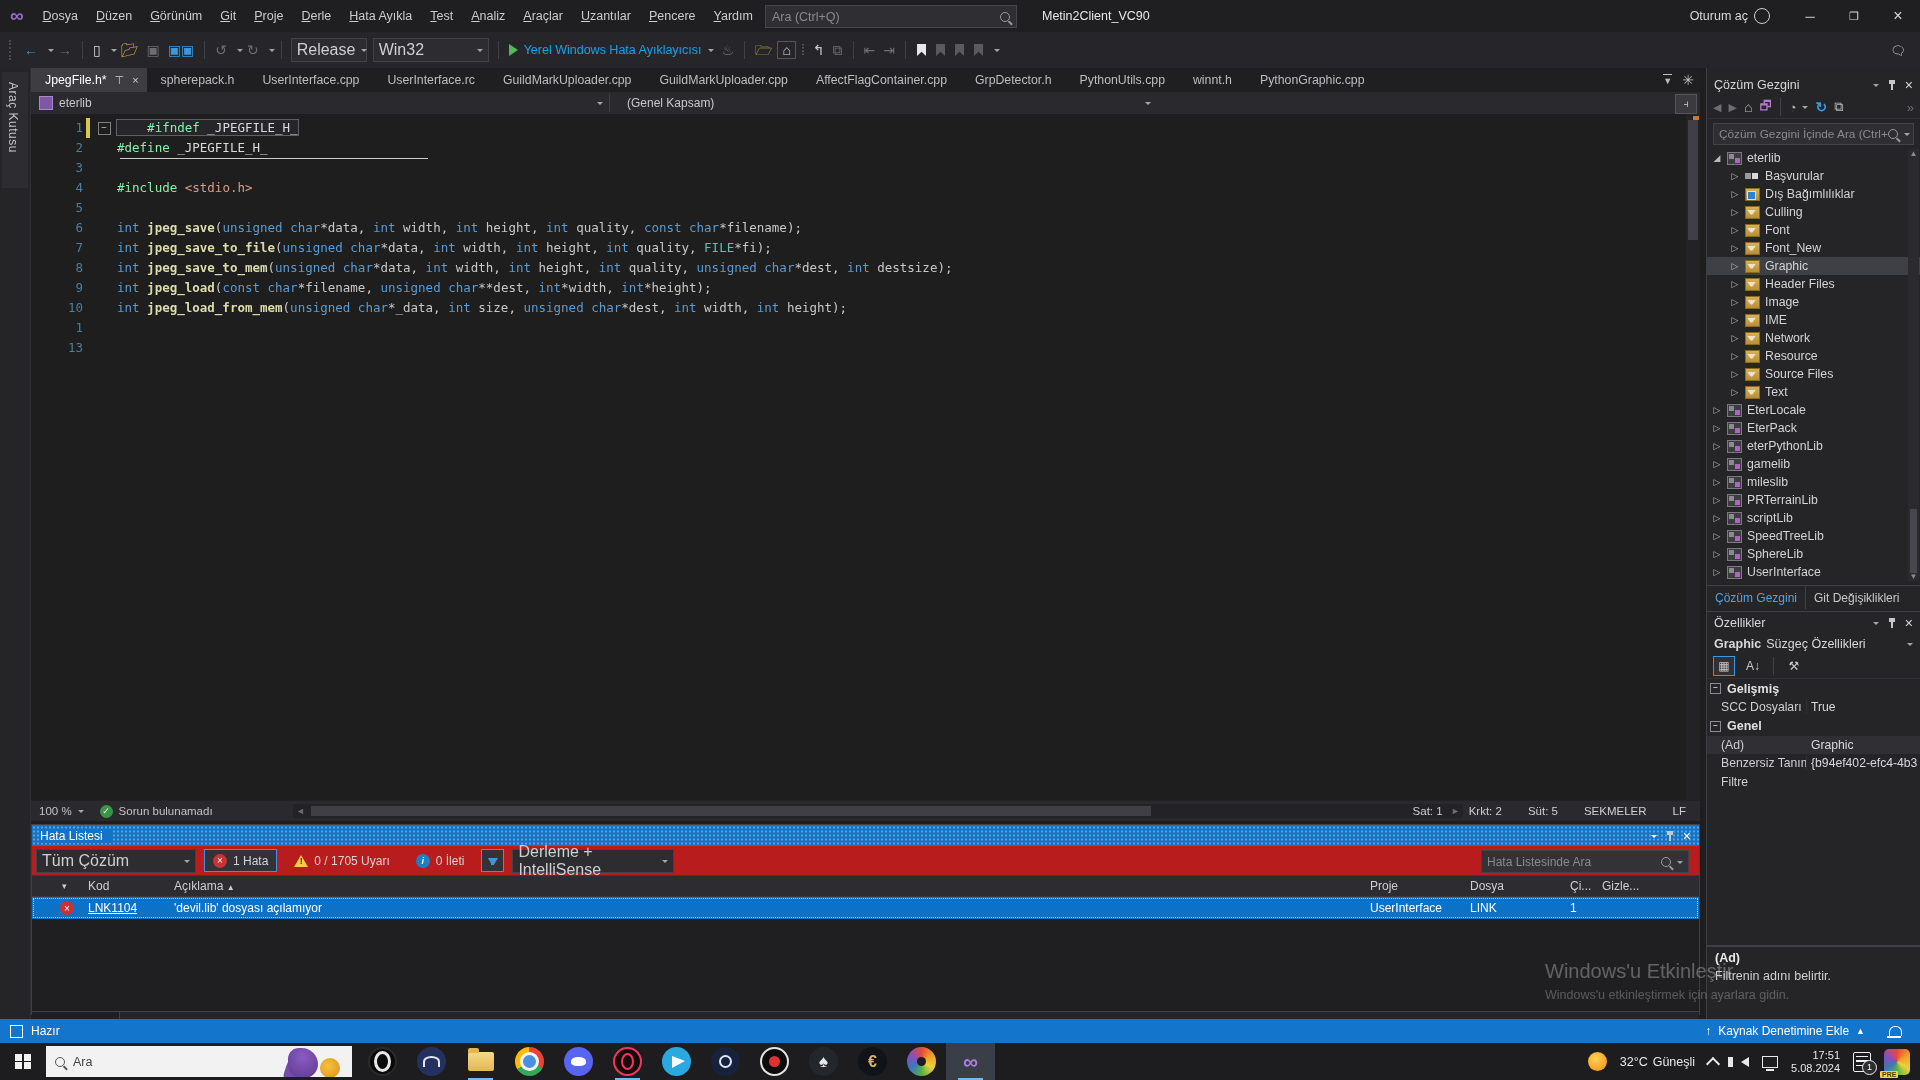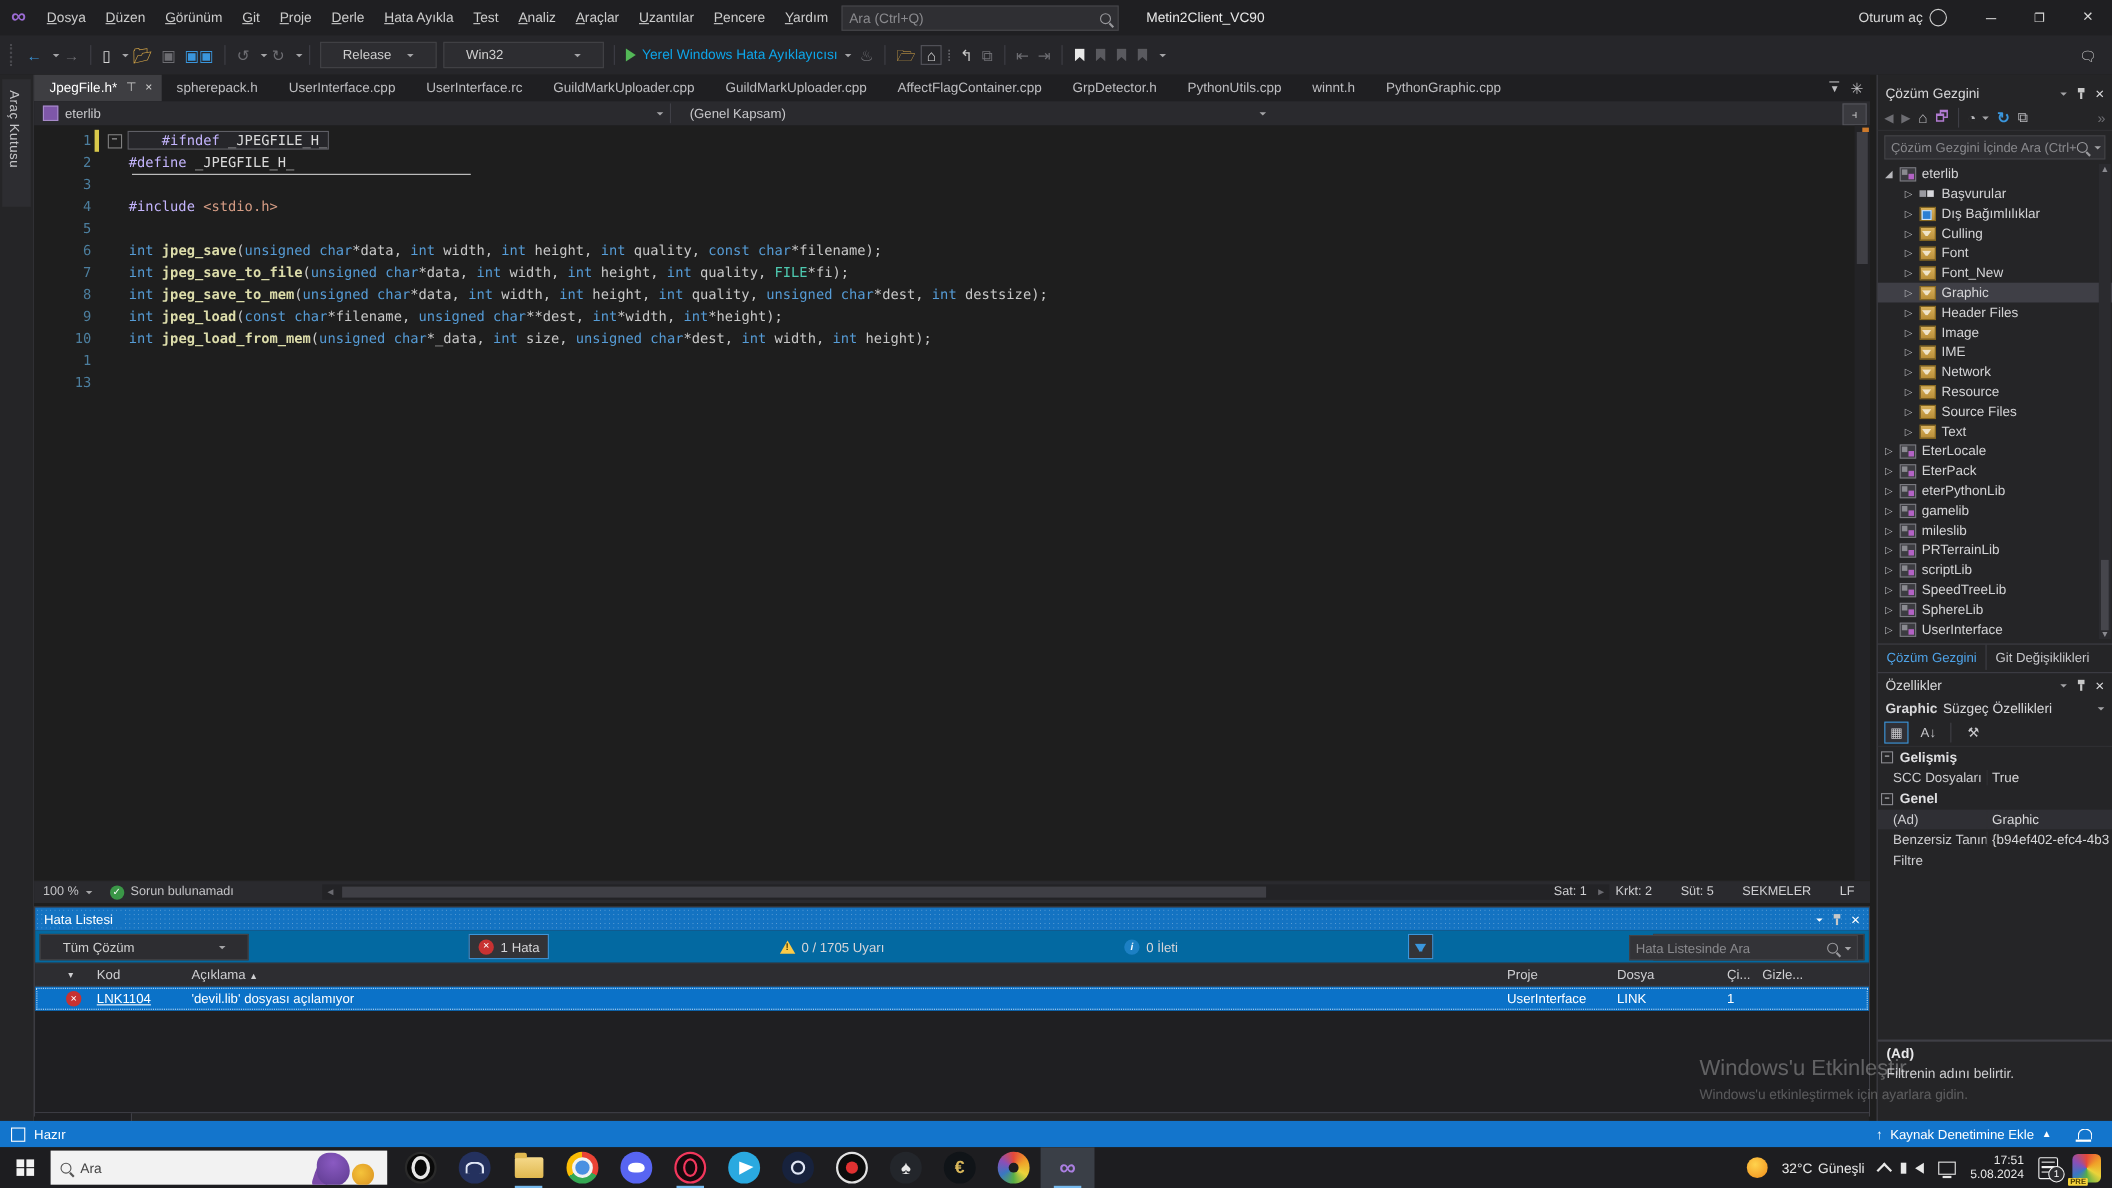--- a/index.html
+++ b/index.html
@@ -18,21 +18,21 @@
   .menu-item::first-letter{text-decoration:underline;}
   #qsearch{left:765px;top:5px;width:238px;height:21px;background:#2f2f33;border:1px solid #46464a;color:#8a8a8e;display:flex;align-items:center;padding:0 6px;justify-content:space-between;}
   #win-title{left:1015px;top:0;height:32px;line-height:32px;color:#e8e8e8;font-size:12.5px;margin-left:27px;}
   #title-right{right:0;top:0;height:32px;display:flex;align-items:center;}
   .winbtn{width:44px;height:32px;display:flex;align-items:center;justify-content:center;color:#d8d8d8;font-size:13px;}
   .mag{width:8px;height:8px;border:1.5px solid #9a9a9e;border-radius:50%;position:relative;display:inline-block;}
   .mag::after{content:"";position:absolute;width:5px;height:1.5px;background:#9a9a9e;transform:rotate(45deg);left:7px;top:9px;}
   
   #toolbar{left:0;top:32px;width:1920px;height:36px;background:#26262a;display:flex;align-items:center;padding-left:4px;box-sizing:border-box;}
   .tbtn{padding:2px 3px;margin:0 1px;font-size:14px;line-height:16px;}
-  .combo{height:22px;background:#2d2d31;border:1px solid #434347;display:flex;align-items:center;padding:0 20px;color:#cfcfcf;font-size:12px;justify-content:space-between;}
+  .combo{height:22px;background:#2d2d31;border:1px solid #434347;display:flex;align-items:center;padding:0 5px;color:#cfcfcf;font-size:16px;justify-content:space-between;}
   .play{width:0;height:0;border-left:9px solid #53b857;border-top:6px solid transparent;border-bottom:6px solid transparent;display:inline-block;margin-right:6px;}
   .grip{width:4px;height:20px;border-left:2px dotted #4a4a4f;margin:0 5px;}
   .bookmark{width:9px;height:12px;background:#e8e8e8;clip-path:polygon(0 0,100% 0,100% 100%,50% 65%,0 100%);display:inline-block;}
   .bookmark.off{background:#5a5a5f;}
   
   #toolbox{left:0;top:68px;width:30px;height:951px;background:#252527;border-right:1px solid #303034;}
   #toolbox .vtab{position:absolute;left:2px;top:4px;width:26px;height:116px;background:#2d2d31;}
   #toolbox .vlabel{position:absolute;left:6px;top:14px;writing-mode:vertical-rl;color:#c5c5c8;font-size:12px;letter-spacing:.5px;}
   
   #tabbar{left:31px;top:68px;width:1669px;height:24px;background:#1f1f22;display:flex;align-items:flex-end;}
@@ -46,40 +46,40 @@
   #nav-split{position:absolute;right:3px;top:2px;width:20px;height:18px;background:#3a3a3f;border:1px solid #55555c;display:flex;align-items:center;justify-content:center;font-size:10px;color:#d8d8d8;}
   
   #editor{left:31px;top:114px;width:1669px;height:686px;background:#1e1e1e;overflow:hidden;padding-top:4px;box-sizing:border-box;}
   .cl{display:flex;height:20px;line-height:20px;font-family:"DejaVu Sans Mono",monospace;font-size:12.5px;white-space:pre;}
   .ln{width:52px;text-align:right;color:#4c7e9e;flex:none;padding-right:0;}
   .chgcol{width:8px;flex:none;position:relative;}
   .chgbar{position:absolute;left:3px;top:0;width:4px;height:20px;background:#d8c84a;}
   .foldcol{width:26px;flex:none;display:flex;align-items:center;justify-content:center;}
   .foldbox{width:11px;height:11px;border:1px solid #808080;color:#c8c8c8;font-size:9px;line-height:9px;text-align:center;background:#1e1e1e;}
   .lt{color:#c8c8c8;}
-  .tk-k{color:#569cd6;} .tk-d{color:#c4b5fd;} .tk-m{color:#dadada;}
+  .tk-k{color:#569cd6;} .tk-d{color:#86efac;} .tk-m{color:#dadada;}
   .tk-s{color:#d69d85;} .tk-t{color:#4ec9b0;} .tk-n{color:#c8c8c8;}
   .tk-f{color:#dcdcaa;font-weight:bold;}
   .refbox{outline:1px solid #5f5f66;background:#26262a;}
   #l1-underline{position:absolute;left:120px;top:158px;width:308px;height:1px;background:#cccccc;}
   #vscroll{left:1686px;top:114px;width:14px;height:686px;background:#232326;}
   #vscroll .thumb{position:absolute;left:2px;top:6px;width:10px;height:120px;background:#3f3f45;}
   #vscroll .caretmark{position:absolute;left:7px;top:2px;width:6px;height:4px;background:#cd7a2c;}
   
   #edstatus{left:31px;top:800px;width:1669px;height:20px;background:#2a2a2e;border-top:1px solid #222;display:flex;align-items:center;font-size:11.5px;color:#c3c3c6;}
   .okdot{width:13px;height:13px;border-radius:50%;background:#3a9647;color:#fff;font-size:9px;display:flex;align-items:center;justify-content:center;margin:0 6px 0 16px;}
   #hscroll{position:absolute;left:262px;top:3px;width:1170px;height:14px;background:#232326;}
   #hscroll .thumb{position:absolute;left:18px;top:2px;width:840px;height:10px;background:#3f3f45;}
   .harrow{position:absolute;top:2px;color:#6a6a70;font-size:9px;}
   #edstats{position:absolute;right:14px;display:flex;gap:26px;color:#cfcfd2;}
   
   #errorlist{left:31px;top:824px;width:1669px;height:191px;background:#252527;border:1px solid #3f3f46;box-sizing:border-box;}
   #el-title{height:21px;background:#1473c2;background-image:radial-gradient(rgba(255,255,255,.35) .7px,transparent .8px);background-size:4px 4px;background-position:60px 50%;display:flex;align-items:center;color:#ffffff;padding:0 8px;font-size:12px;}
   #el-title .spacer{flex:1;}
-  #el-toolbar{height:29px;background:#0369a1;display:flex;align-items:center;padding:0 4px;gap:8px;justify-content:space-between;}
+  #el-toolbar{height:29px;background:#b91c1c;display:flex;align-items:center;padding:0 4px;gap:8px;}
   .toggle{height:21px;display:flex;align-items:center;padding:0 8px;border:1px solid transparent;color:#d5d5d8;font-size:12px;gap:6px;}
   .toggle.on{border-color:#3a96dd;background:#333337;}
   .errdot{width:14px;height:14px;border-radius:50%;background:#c83232;color:#fff;font-size:10px;display:flex;align-items:center;justify-content:center;flex:none;}
   .warntri{width:0;height:0;border-left:7px solid transparent;border-right:7px solid transparent;border-bottom:12px solid #fccb47;position:relative;display:inline-block;}
   .warntri::after{content:"!";position:absolute;left:-1.5px;top:1px;font-size:9px;color:#4a3b00;font-weight:bold;}
   .infodot{width:14px;height:14px;border-radius:50%;background:#1c80c4;color:#fff;font-size:9px;font-style:italic;display:flex;align-items:center;justify-content:center;font-weight:bold;flex:none;}
   .funnel{width:11px;height:7px;background:#3a96dd;clip-path:polygon(0 0,100% 0,60% 100%,40% 100%);display:inline-block;}
   .funnel-stem{width:3px;height:5px;background:#3a96dd;display:inline-block;margin-left:-7px;}
   #el-search{position:absolute;right:10px;top:4px;width:196px;height:21px;background:#333337;border:1px solid #434347;display:flex;align-items:center;justify-content:space-between;padding:0 5px;color:#8a8a8e;font-size:12px;}
   #el-cols{display:grid;grid-template-columns:56px 86px 1196px 100px 100px 32px 91px;height:20px;background:#2d2d31;border-top:1px solid #3a3a40;border-bottom:1px solid #3a3a40;align-items:center;color:#cfcfd2;font-size:12px;}

